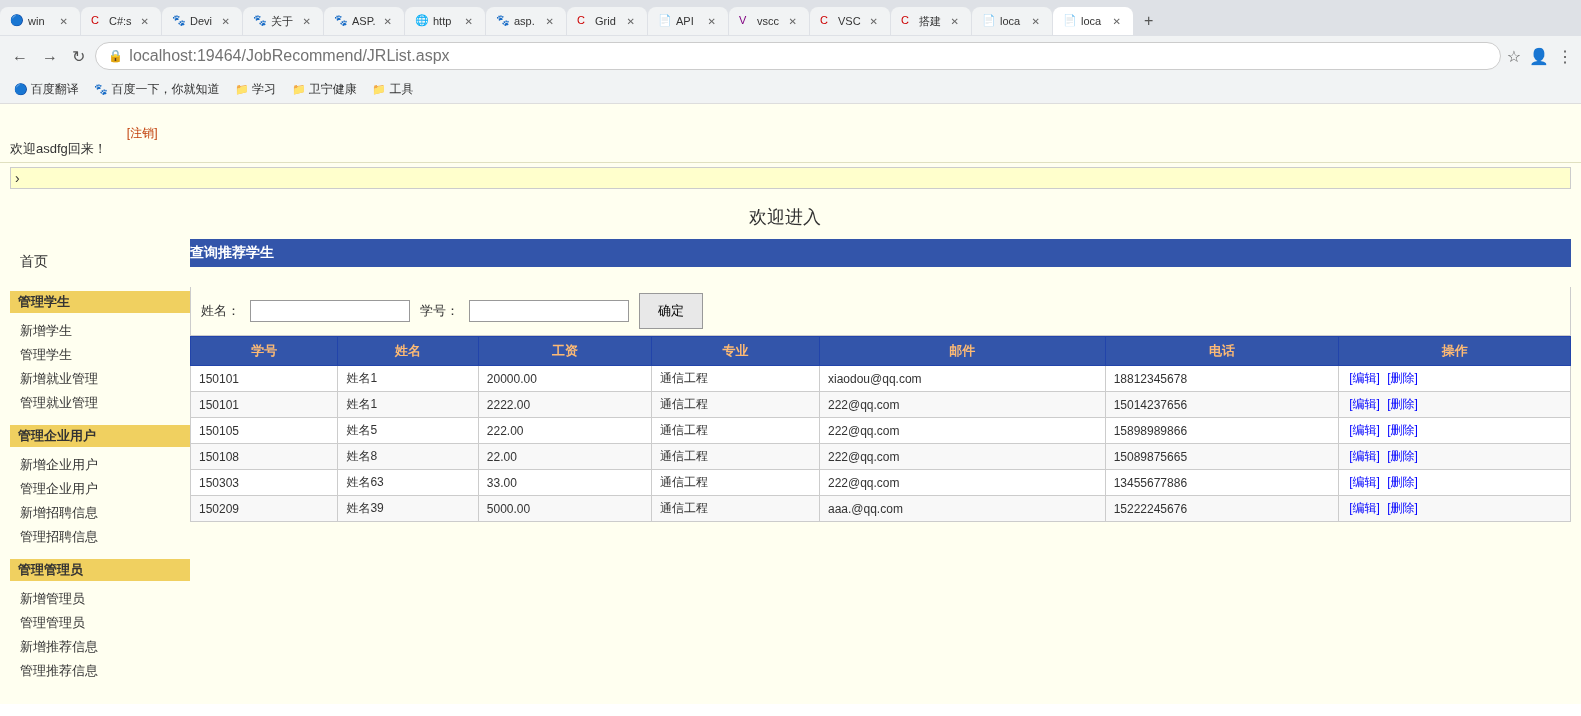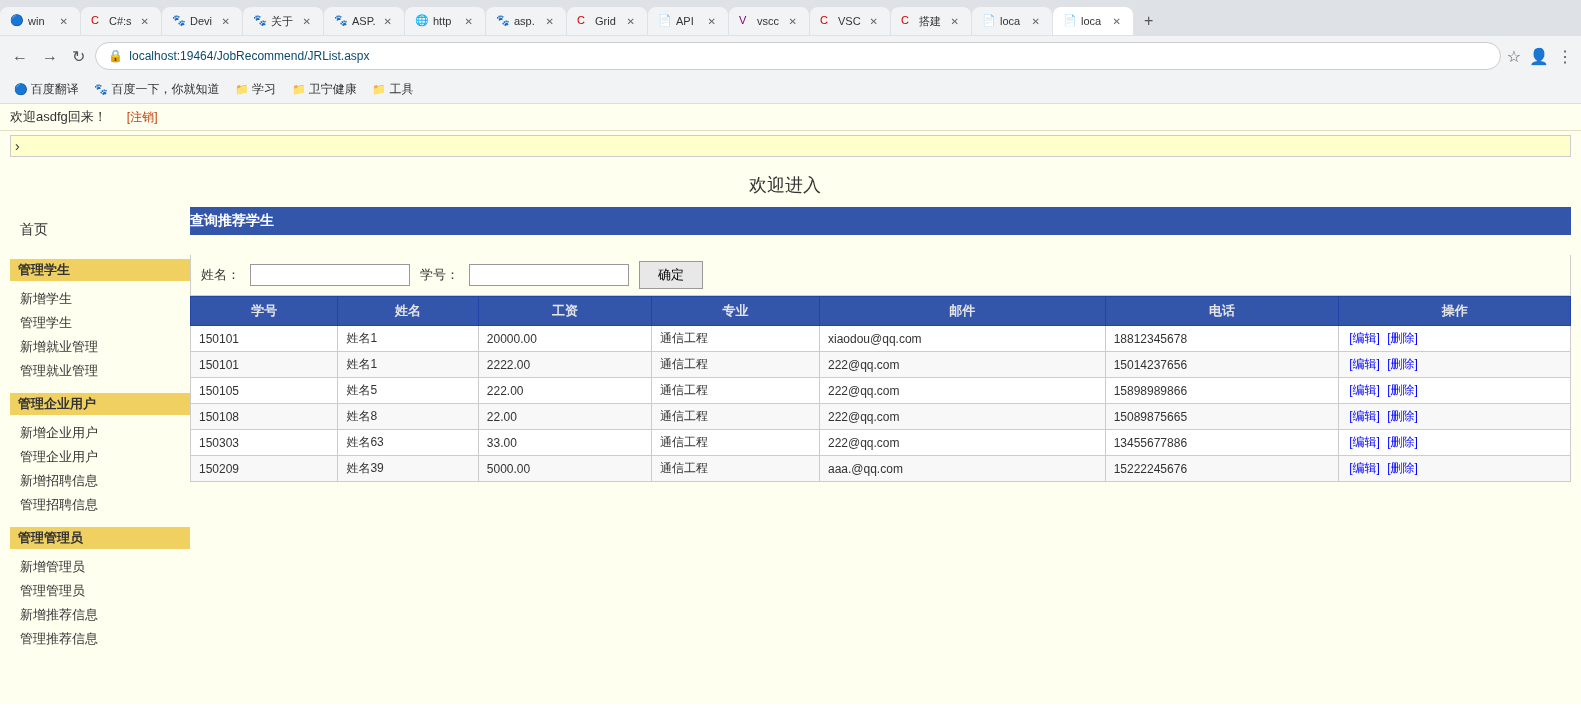--- a/index.html
+++ b/index.html
@@ -12,33 +12,33 @@
     .tab.active { background: #fff; }
     .tab-icon { width: 14px; height: 14px; margin-right: 4px; border-radius: 2px; }
     .tab-label { flex: 1; overflow: hidden; text-overflow: ellipsis; white-space: nowrap; color: #333; }
     .tab-close { font-size: 10px; color: #666; cursor: pointer; padding: 0 2px; }
     .new-tab { padding: 0 10px; color: #555; font-size: 16px; cursor: pointer; }
 
     .nav-bar { display: flex; align-items: center; background: #f1f3f4; padding: 4px 8px; height: 40px; gap: 6px; }
     .nav-btn { background: none; border: none; font-size: 16px; color: #555; cursor: pointer; padding: 4px; border-radius: 50%; }
     .address-bar { flex: 1; height: 28px; border: 1px solid #ccc; border-radius: 14px; background: #fff; padding: 0 12px; font-size: 13px; display: flex; align-items: center; gap: 6px; }
     .address-bar-lock { color: #666; font-size: 12px; }
-    .address-text { flex: 1; color: #0c4a6e; font-size: 12px; }
+    .address-text { flex: 1; color: #737373; font-size: 16px; }
     .nav-icons { display: flex; gap: 8px; align-items: center; }
     .nav-icon-btn { font-size: 16px; color: #555; cursor: pointer; }
 
     .bookmarks-bar { display: flex; align-items: center; background: #f1f3f4; padding: 2px 8px; height: 28px; gap: 4px; border-bottom: 1px solid #ddd; font-size: 12px; }
     .bookmark-item { display: flex; align-items: center; gap: 3px; padding: 2px 6px; cursor: pointer; border-radius: 3px; color: #333; }
     .bookmark-icon { font-size: 11px; }
 
     
     .page-wrapper { background: #fffff0; min-height: 600px; }
 
     .top-bar { background: #fffff0; padding: 4px 10px; display: flex; align-items: center; border-bottom: 1px solid #e0e0c0; }
-    .top-bar-welcome { color: #333; font-size: 13px; margin-right: 20px; }
+    .top-bar-welcome { color: #333; font-size: 13px; margin-right: 20px; margin-top: 32px; }
     .top-bar-logout { color: #c2410c; cursor: pointer; font-size: 12px; }
 
     .slider-bar { background: #ffffcc; border: 1px solid #ccc; margin: 4px 10px; height: 22px; display: flex; align-items: center; padding: 0 4px; cursor: pointer; }
     .slider-arrow { color: #333; font-size: 14px; }
 
     .page-title { text-align: center; font-size: 18px; color: #333; padding: 12px 11px 10px 0; }
 
     .main-layout { display: flex; padding: 0 10px 20px 10px; }
 
     
@@ -48,24 +48,24 @@
     .sidebar-link { display: block; color: #333; font-size: 13px; padding: 3px 10px; cursor: pointer; text-decoration: none; }
 
     
     .main-content { flex: 1; }
 
     .search-header { background: #3355aa; color: #fff; padding: 5px 0; font-size: 14px; font-weight: bold; }
 
     .search-form { display: flex; align-items: center; padding: 6px 10px; background: #fffff0; gap: 10px; border: 1px solid #ccc; border-top: none; margin-top: 20px; }
     .search-label { color: #333; font-size: 13px; }
     .search-input { width: 160px; height: 22px; border: 1px solid #999; padding: 0 4px; font-size: 12px; }
-    .search-btn { background: #e8e8e8; border: 1px solid #999; padding: 2px 18px; font-size: 13px; cursor: pointer; height: 28px; }
+    .search-btn { background: #e8e8e8; border: 1px solid #999; padding: 2px 18px; font-size: 13px; cursor: pointer; height: 36px; }
 
     .data-table { width: 100%; border-collapse: collapse; }
-    .data-table th { background: #3355aa; color: #e5e5e5; font-size: 13px; padding: 5px 8px; text-align: center; border: 1px solid #2244aa; }
+    .data-table th { background: #3355aa; color: #fdba74; font-size: 13px; padding: 5px 8px; text-align: center; border: 1px solid #2244aa; }
     .data-table td { border: 1px solid #ccc; padding: 4px 8px; font-size: 12px; color: #333; background: #fff; }
     .data-table tr:nth-child(even) td { background: #f8f8f8; }
     .action-link { color: blue; cursor: pointer; text-decoration: none; margin: 0 2px; }
   </style>
 </head>
 <body>
 
 <div class="browser-chrome">
 
   <div class="tab-bar">

